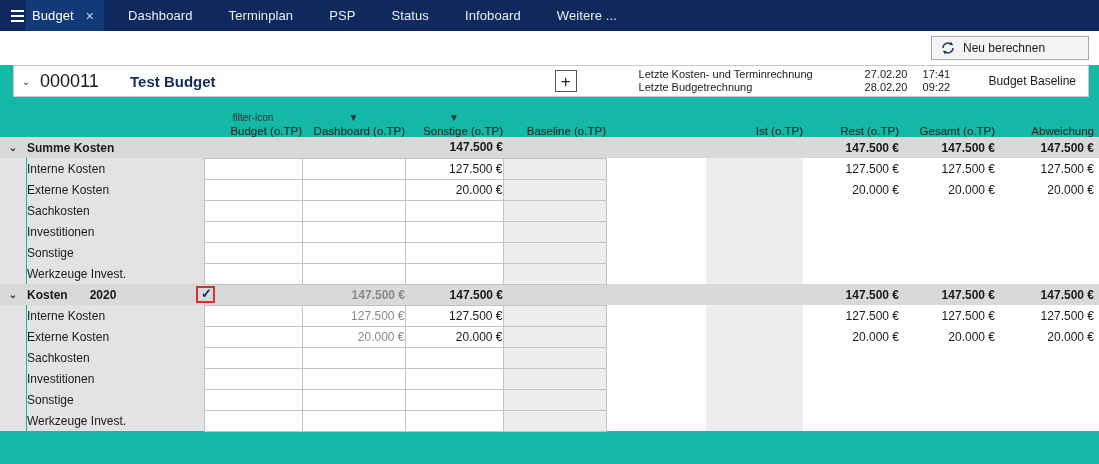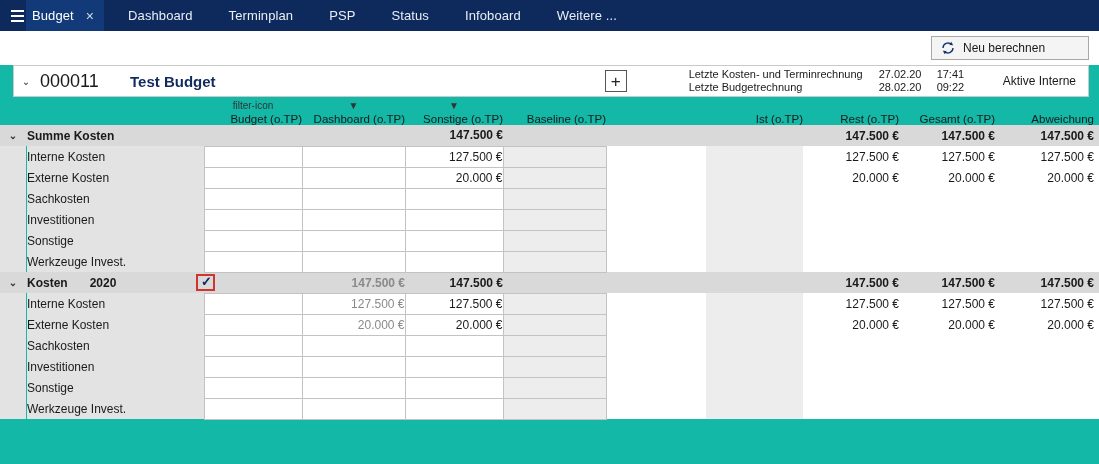--- a/index.html
+++ b/index.html
@@ -134,31 +134,31 @@
     margin-right: 62px;
   }
   .hc-dates {
     display: flex;
     align-items: center;
     font-size: 11px;
     color: #1a1a1a;
     padding-right: 14px;
   }
   .hc-dates .lbl-col { width: 190px; line-height: 13px; }
-  .hc-dates .d-col   { width: 58px;  line-height: 13px; }
+  .hc-dates .d-col   { width: 58px;  line-height: 13px; margin-left: 36px; }
   .hc-dates .t-col   { width: 52px;  line-height: 13px; }
   .hc-baseline {
     display: flex; align-items: center;
     font-size: 12px; color: #1a1a1a;
     padding-right: 12px;
   }
 
   
   .grid-wrap {
-    margin-top: 4px;
+    margin-top: 16px;
     width: 1068px;
     position: relative;
   }
   table.grid {
     border-collapse: collapse;
     width: 1099px;
     font-size: 12px;
     color: #1a1a1a;
     table-layout: fixed;
   }
@@ -281,21 +281,21 @@
       </div>
       <div>
         <div class="d-col">27.02.20</div>
         <div class="d-col">28.02.20</div>
       </div>
       <div>
         <div class="t-col">17:41</div>
         <div class="t-col">09:22</div>
       </div>
     </div>
-    <div class="hc-baseline">Aktive Interne</div>
+    <div class="hc-baseline">Budget Baseline</div>
   </div>
 
   <div class="grid-wrap">
     <table class="grid">
       <colgroup>
         <col style="width:26px">
         <col style="width:1px">
         <col style="width:177px">
         <col style="width:98px">
         <col style="width:103px">

